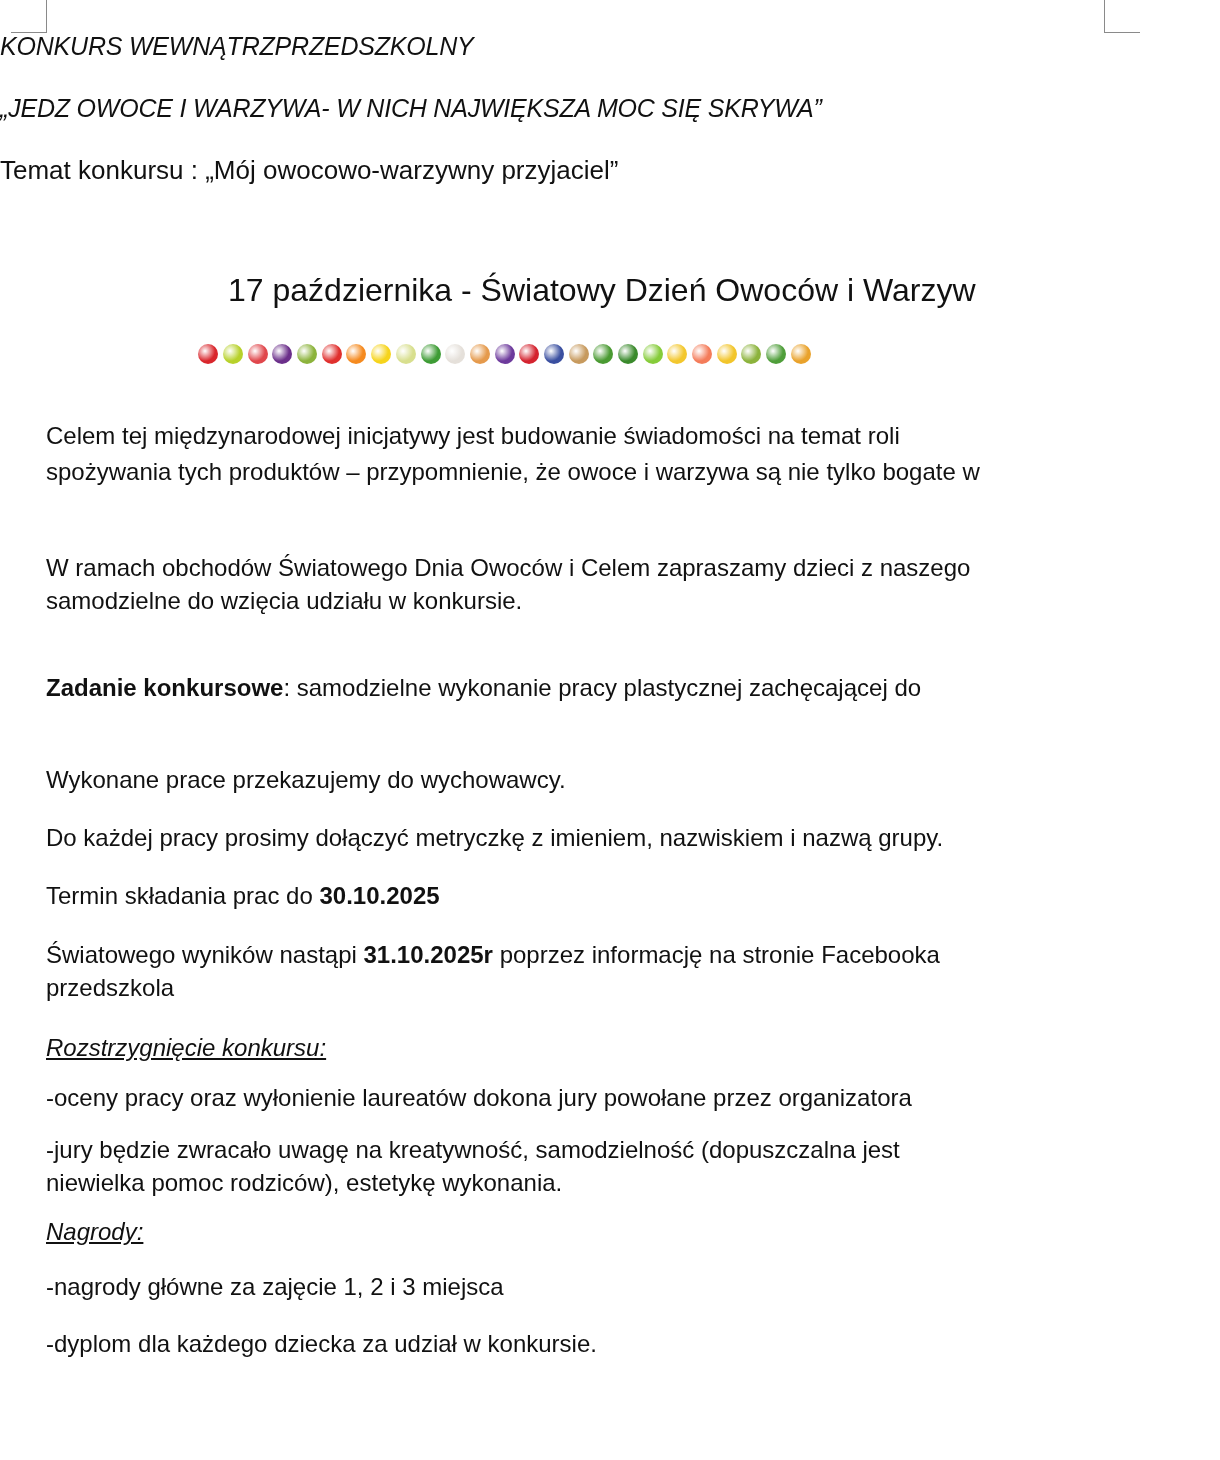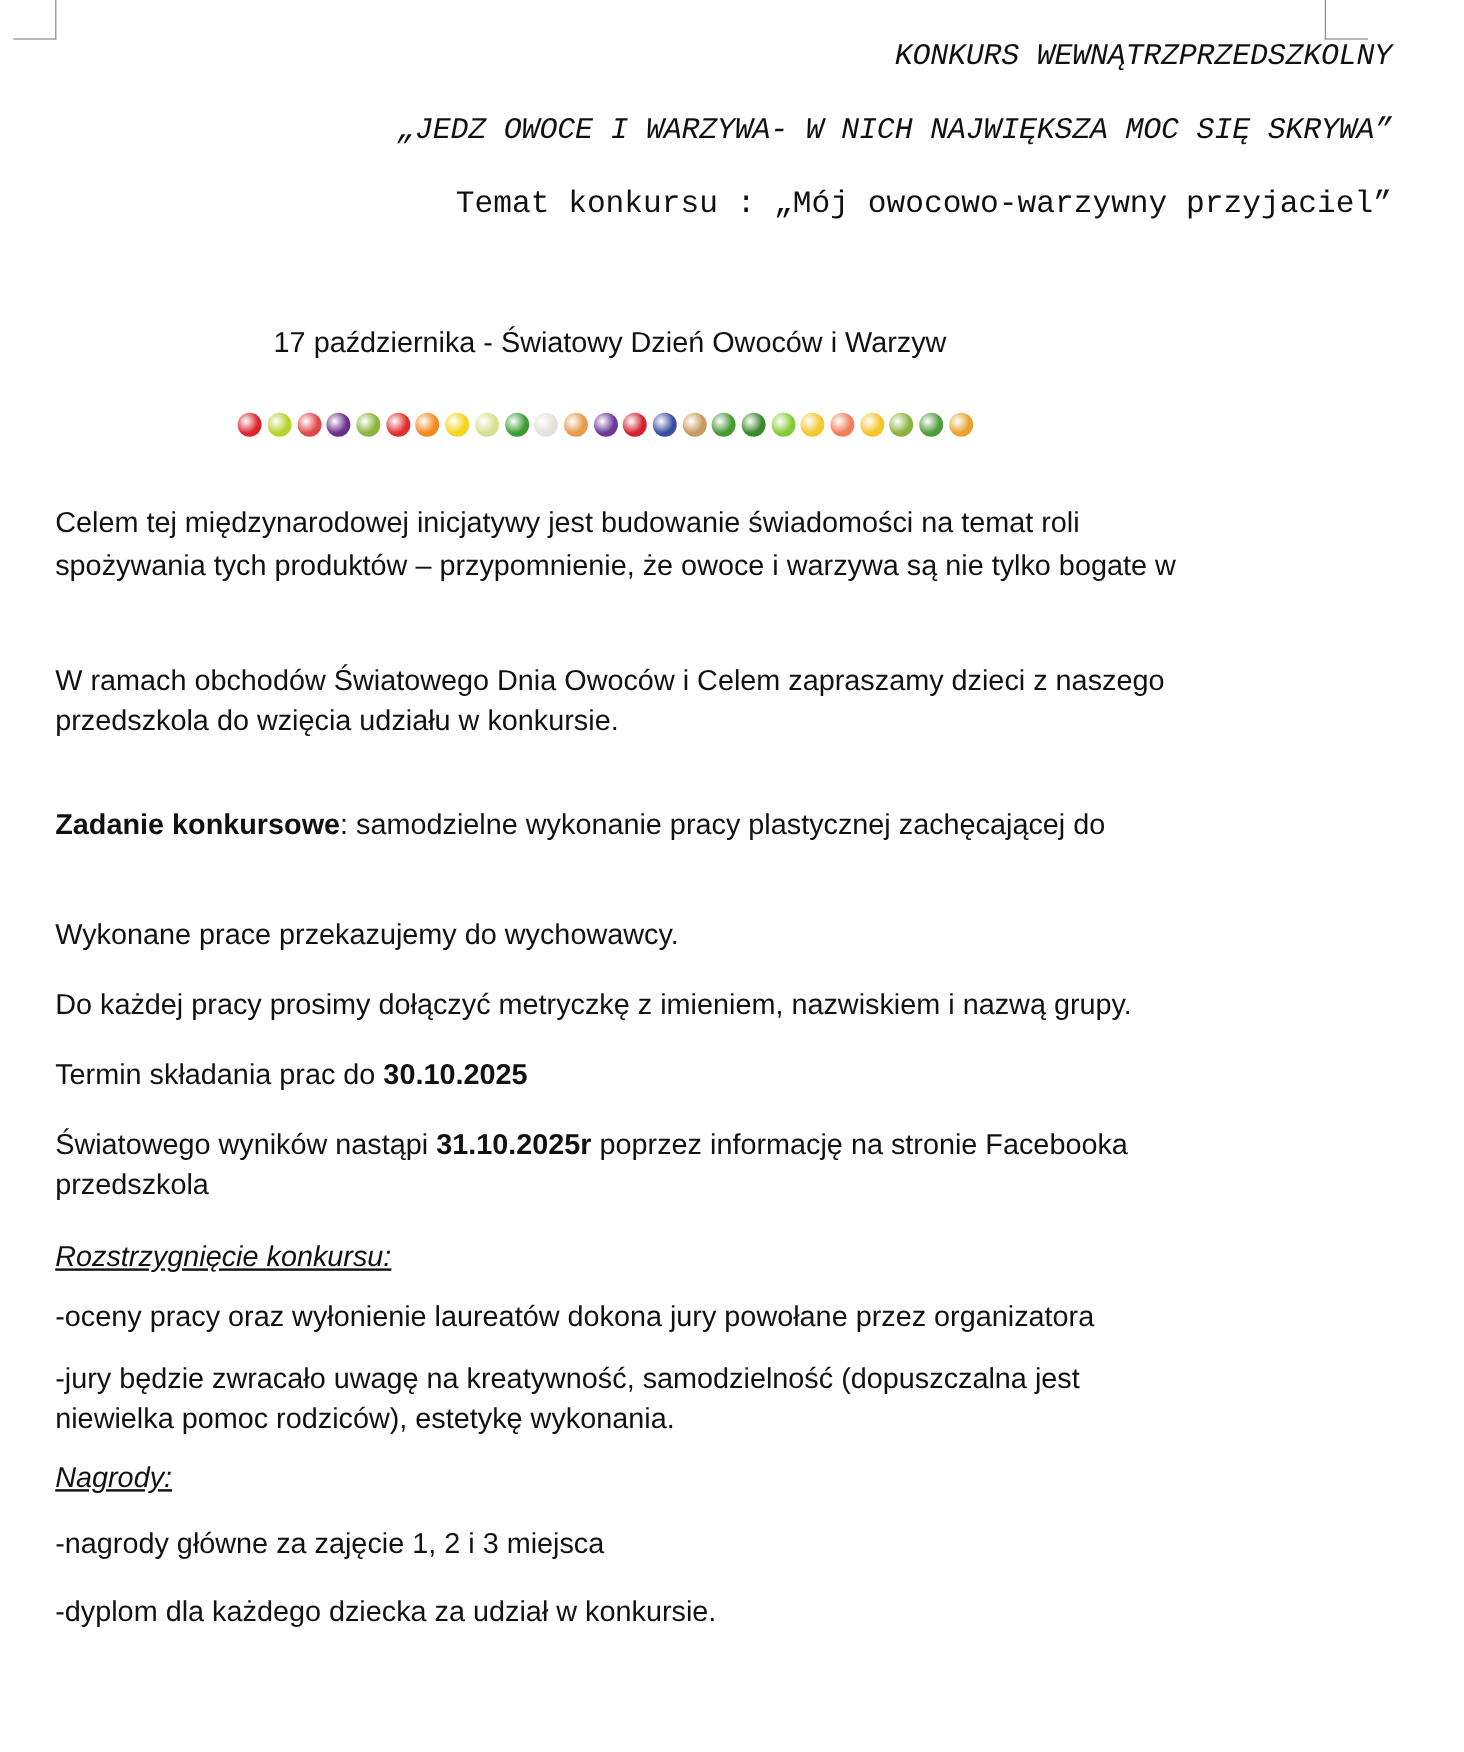--- a/index.html
+++ b/index.html
@@ -6,26 +6,26 @@
   body {
     width: 1220px; height: 1460px; position: relative; overflow: hidden;
     font-family: "Liberation Sans", "DejaVu Sans", sans-serif;
     color: #111111;
   }
   .corner { position: absolute; }
   .corner .v { position: absolute; width: 1px; background: #8a8a8a; }
   .corner .h { position: absolute; height: 1px; background: #8a8a8a; }
 
   .abs { position: absolute; white-space: nowrap; }
-  .center { left: 0; width: 1160px; text-align: right; font-family: Liberation Mono, monospace; }
+  .center { left: 0; width: 1160px; text-align: left; }
 
   .title1 { top: 32px; font-size: 25px; font-style: italic; letter-spacing: -0.2px; }
   .title2 { top: 94px; font-size: 25px; font-style: italic; letter-spacing: -0.2px; }
   .title3 { top: 155px; font-size: 26px; }
-  .date-line { top: 272px; left: 228px; font-size: 24px; text-align: right; }
+  .date-line { top: 272px; left: 228px; font-size: 32px; text-align: right; }
 
   .emoji-row {
     position: absolute; top: 342px; left: 196px; height: 30px;
     display: flex; gap: 0; align-items: center;
   }
   .emoji-row span {
     display: inline-block; width: 24.7px; text-align: center;
     font-size: 20px; line-height: 30px;
     font-family: "DejaVu Sans", sans-serif;
   }
@@ -82,21 +82,21 @@
     <span title="🍍"><i class="fruit" style="background: radial-gradient(circle at 35% 35%, rgba(255, 255, 255, 0.55), rgb(233, 162, 43) 55%);"></i></span>
   </div>
 
 <div class="para" style="top:418px;">
   <div>Celem tej międzynarodowej inicjatywy jest budowanie świadomości na temat roli</div>
   <div>spożywania tych produktów – przypomnienie, że owoce i warzywa są nie tylko bogate w</div>
 </div>
 
 <div class="para tight" style="top:551px;">
   <div>W ramach obchodów Światowego Dnia Owoców i Celem zapraszamy dzieci z naszego</div>
-  <div>przedszkola do wzięcia udziału w konkursie.</div>
+  <div>samodzielne do wzięcia udziału w konkursie.</div>
 </div>
 
 <div class="para tight" style="top:671px;">
   <div><span class="bold">Zadanie konkursowe</span><span>: samodzielne wykonanie pracy plastycznej zachęcającej do</span></div>
 </div>
 
 <div class="para" style="top:762px;">Wykonane prace przekazujemy do wychowawcy.</div>
 <div class="para" style="top:820px;">Do każdej pracy prosimy dołączyć metryczkę z imieniem, nazwiskiem i nazwą grupy.</div>
 
 <div class="para" style="top:878px;">

